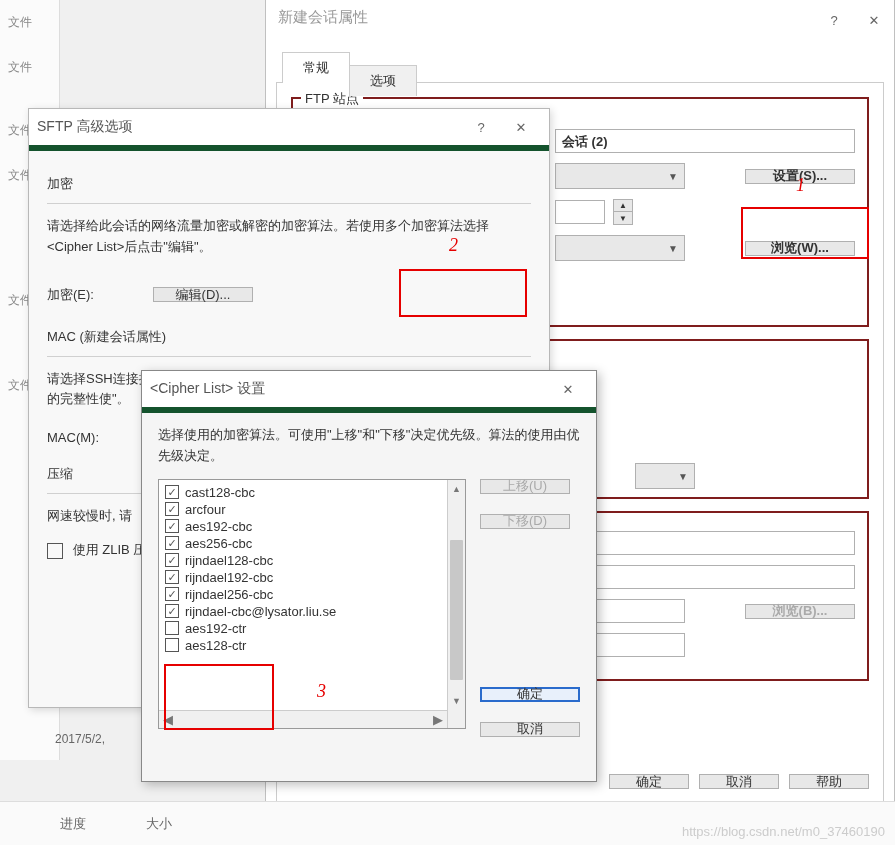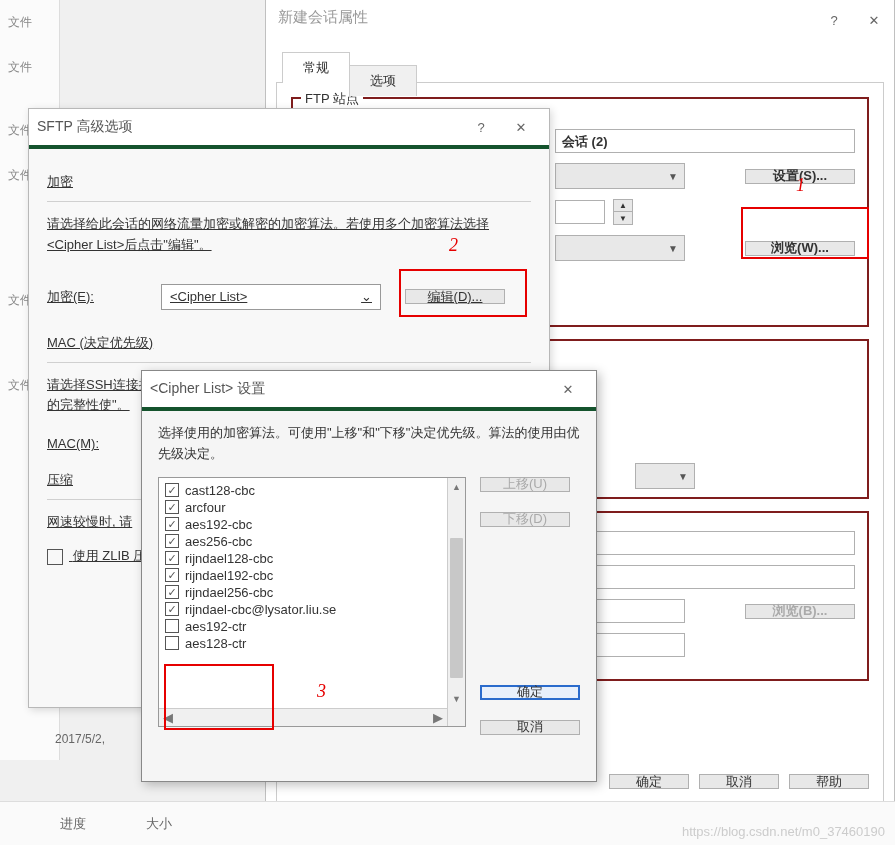--- a/index.html
+++ b/index.html
@@ -1,19 +1,19 @@
 <!DOCTYPE html>
 <html><head>
   <meta charset="utf-8">
   <style>
     * { box-sizing: border-box; margin: 0; padding: 0; font-family: "Microsoft YaHei", "Segoe UI", sans-serif; font-size: 13px; }
     body { width: 895px; height: 845px; background: #f0f0f0; position: relative; overflow: hidden; color: #333; }
     
     .win { position: absolute; background: #fff; border: 1px solid #c0c0c0; }
-    .win-titlebar { display: flex; align-items: center; justify-content: space-between; padding: 6px 8px; background: #fff; border-bottom: 4px solid #14532d; }
+    .win-titlebar { display: flex; align-items: center; justify-content: space-between; padding: 6px 8px; background: #fff; border-bottom: 6px solid #14532d; }
     .win-title { color: #555; font-size: 14px; }
     .win-ctrls { display: flex; gap: 0; }
     .win-ctrl { width: 40px; height: 24px; display: flex; align-items: center; justify-content: center; color: #666; }
     
     
     .bg-win { left: 265px; top: 0; width: 630px; height: 845px; border-top: none; }
     .bg-titlebar { display: flex; justify-content: space-between; padding: 8px 0 8px 12px; background: #fff; }
     .bg-title { color: #999; font-size: 15px; }
     .tabs { display: flex; padding-left: 16px; padding-top: 12px; }
     .tab { padding: 6px 20px; border: 1px solid #ccc; border-bottom: none; background: #fff; position: relative; z-index: 2; margin-right: -1px; }
@@ -35,25 +35,25 @@
     .spinner .sp:last-child { border-bottom: none; }
     
     
     .left-bg { position: absolute; left: 0; top: 0; width: 60px; height: 760px; background: #fbfbfb; border-right: 1px solid #ddd; }
     .left-item { padding: 14px 8px; color: #888; font-size: 12px; }
     
     .bottom-status { position: absolute; bottom: 0; left: 0; right: 0; height: 44px; background: #fafafa; border-top: 1px solid #ddd; display: flex; align-items: center; padding-left: 60px; gap: 60px; color: #666; }
     
     
     .sftp-win { left: 28px; top: 108px; width: 522px; height: 600px; border: 1px solid #b8b8b8; box-shadow: 2px 2px 8px rgba(0,0,0,0.15); background: #f8f8f8; }
-    .sftp-body { padding: 16px 18px; text-decoration: underline; }
+    .sftp-body { padding: 16px 18px; }
     .section-title { font-size: 13px; margin-bottom: 6px; margin-top: 8px; }
     .desc { font-size: 13px; color: #333; margin-bottom: 14px; line-height: 1.6; }
     .hr { height: 1px; background: #d0d0d0; margin: 10px 0 12px; }
-    .enc-row { display: flex; align-items: center; gap: 24px; }
+    .enc-row { display: flex; align-items: center; gap: 16px; }
     .enc-label { width: 90px; }
     .enc-combo { border: 1px solid #999; background: #fff; padding: 4px 8px; width: 220px; display: flex; justify-content: space-between; align-items: center; height: 26px; }
     
     
     .cipher-win { left: 141px; top: 370px; width: 456px; height: 412px; border: 1px solid #888; background: #f5f5f5; box-shadow: 3px 3px 10px rgba(0,0,0,0.25); z-index: 10; }
     .cipher-body { padding: 12px 16px; }
     .cipher-desc { font-size: 13px; line-height: 1.6; margin-bottom: 12px; }
     .cipher-list { border: 1px solid #999; background: #fff; height: 250px; overflow: hidden; display: flex; }
     .cipher-items { flex: 1; padding: 4px 2px; }
     .cipher-item { display: flex; align-items: center; gap: 6px; padding: 1px 4px; }
@@ -169,28 +169,24 @@
       <div class="win-ctrl">?</div>
       <div class="win-ctrl">✕</div>
     </div>
   </div>
   <div class="sftp-body">
     <div class="section-title">加密</div>
     <div class="hr"></div>
     <div class="desc">请选择给此会话的网络流量加密或解密的加密算法。若使用多个加密算法选择&lt;Cipher List&gt;后点击"编辑"。</div>
     <div class="enc-row" style="margin-top:28px;margin-bottom:24px">
       <span class="enc-label">加密(E):</span>
-      <div class="enc-combo">
-        <span>&lt;Cipher List&gt;</span>
-        <span class="chev">⌄</span>
-      </div>
       <div class="btn" style="width:100px">编辑(D)...</div>
     </div>
 
-    <div class="section-title">MAC (决定优先级)</div>
+    <div class="section-title">MAC (新建会话属性)</div>
     <div class="hr"></div>
     <div class="desc" style="width:110px">请选择SSH连接据的完整性使"。</div>
     <div class="enc-row" style="margin-top:20px;margin-bottom:20px">
       <span class="enc-label">MAC(M):</span>
     </div>
 
     <div class="section-title">压缩</div>
     <div class="hr"></div>
     <div class="desc" style="width:110px">网速较慢时, 请</div>
     <div style="margin-top:8px">

